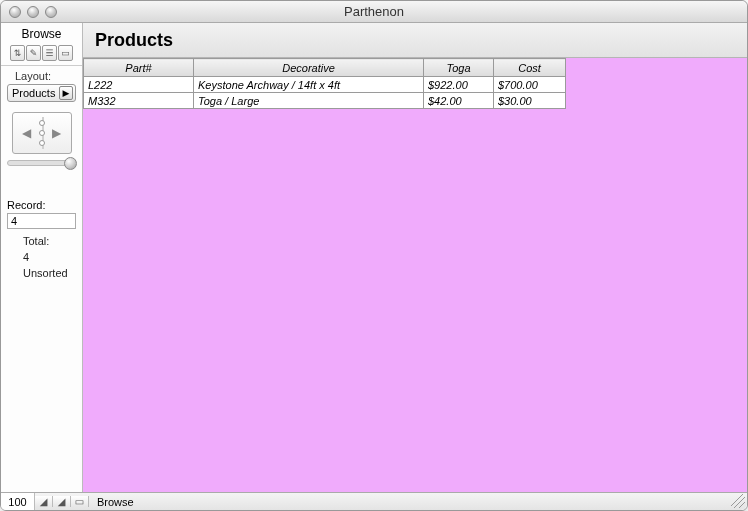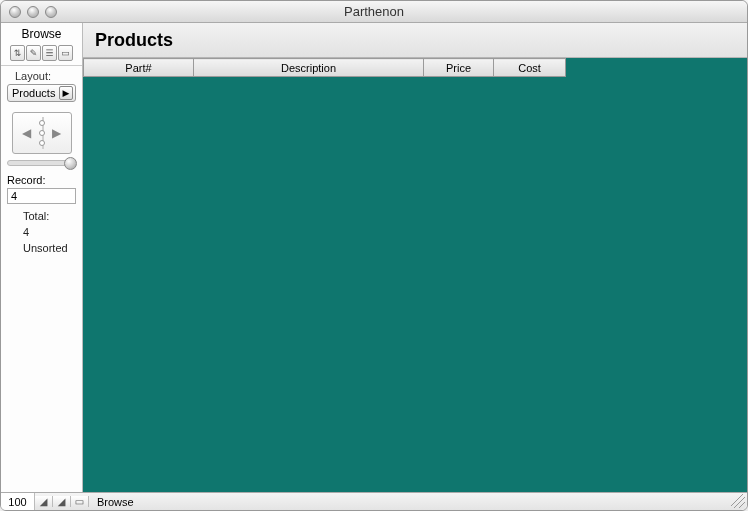--- a/index.html
+++ b/index.html
@@ -122,42 +122,42 @@
   .slider {
     position:relative; height:6px;
     background:#e0e0e0; border:1px solid #bbb; border-radius:3px;
   }
   .slider-knob {
     position:absolute; right:-2px; top:-4px;
     width:13px;height:13px;border-radius:50%;
     background:radial-gradient(circle at 35% 30%, #fff, #ccc 55%, #999);
     border:1px solid #888;
   }
-  .field-label { padding: 2px 6px 0; }
+  .field-label { padding: 2px 6px 0; margin-top: 25px; }
   .record-field {
     margin: 2px 6px 4px;
     border:1px solid #aaa; background:#fff; height:16px;
     padding:1px 3px;
   }
   .side-text { padding: 2px 22px; color:#222; }
 
   .main {
     flex:1;
     display:flex; flex-direction:column;
     overflow:hidden;
   }
   .header-band {
     background: linear-gradient(#f2f2f2,#e2e2e2);
     border-bottom:1px solid #b5b5b5;
     padding: 7px 12px 6px;
   }
   .header-band h1 {
     font-size:18px; font-weight:bold; color:#000;
   }
-  .table-wrap { padding:0; overflow:auto; flex:1; background:#0f766e; }
+  .table-wrap { padding:0; overflow:auto; flex:1; background:#f0abfc;font-style:italic; }
   table.data {
     border-collapse:collapse;
     font-size:11px;
     margin-left:0;
   }
   table.data th {
     background: linear-gradient(#f3f3f3,#dcdcdc);
     border:1px solid #9a9a9a;
     padding:2px 0;
     font-weight:normal;
@@ -258,26 +258,38 @@
 
   <div class="main">
     <div class="header-band">
       <h1>Products</h1>
     </div>
     <div class="table-wrap">
       <table class="data">
         <thead>
           <tr>
             <th class="col-part">Part#</th>
-            <th class="col-desc">Description</th>
-            <th class="col-price">Price</th>
+            <th class="col-desc">Decorative</th>
+            <th class="col-price">Toga</th>
             <th class="col-cost">Cost</th>
           </tr>
         </thead>
         <tbody id="tbody">
+            <tr>
+              <td class="col-part">L222</td>
+              <td class="col-desc">Keystone Archway / 14ft x 4ft</td>
+              <td class="col-price">$922.00</td>
+              <td class="col-cost">$700.00</td>
+            </tr>
+            <tr>
+              <td class="col-part">M332</td>
+              <td class="col-desc">Toga / Large</td>
+              <td class="col-price">$42.00</td>
+              <td class="col-cost">$30.00</td>
+            </tr>
           </tbody>
       </table>
     </div>
   </div>
 </div>
 
 <div class="statusbar">
   <div class="zoom-box">100</div>
   <div class="stat-icons">
     <div class="stat-icon">◢</div>

